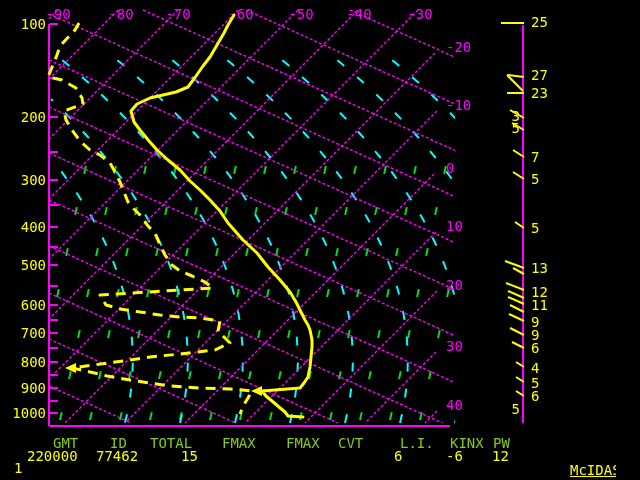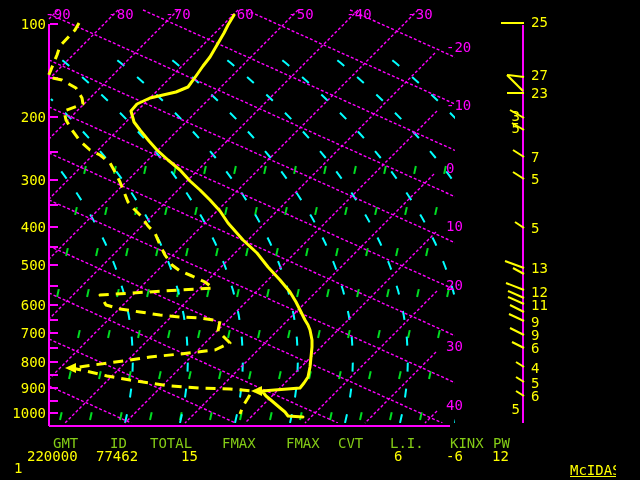--- a/index.html
+++ b/index.html
@@ -178,21 +178,21 @@
       </g>
     </svg>
 
   <div>
     <span class="sb-label" style="left:53px">GMT</span>
     <span class="sb-label" style="left:110px">ID</span>
     <span class="sb-label" style="left:150px">TOTAL</span>
     <span class="sb-label" style="left:222px">FMAX</span>
     <span class="sb-label" style="left:286px">FMAX</span>
     <span class="sb-label" style="left:338px">CVT</span>
-    <span class="sb-label" style="left:390px">L.I.</span>
+    <span class="sb-label" style="left:400px">L.I.</span>
     <span class="sb-label" style="left:450px">KINX</span>
     <span class="sb-label" style="left:493px">PW</span>
 
     <span class="sb-value" style="left:27px">220000</span>
     <span class="sb-value" style="left:96px">77462</span>
     <span class="sb-value" style="left:181px">15</span>
     <span class="sb-value" style="left:394px">6</span>
     <span class="sb-value" style="left:446px">-6</span>
     <span class="sb-value" style="left:492px">12</span>
 

